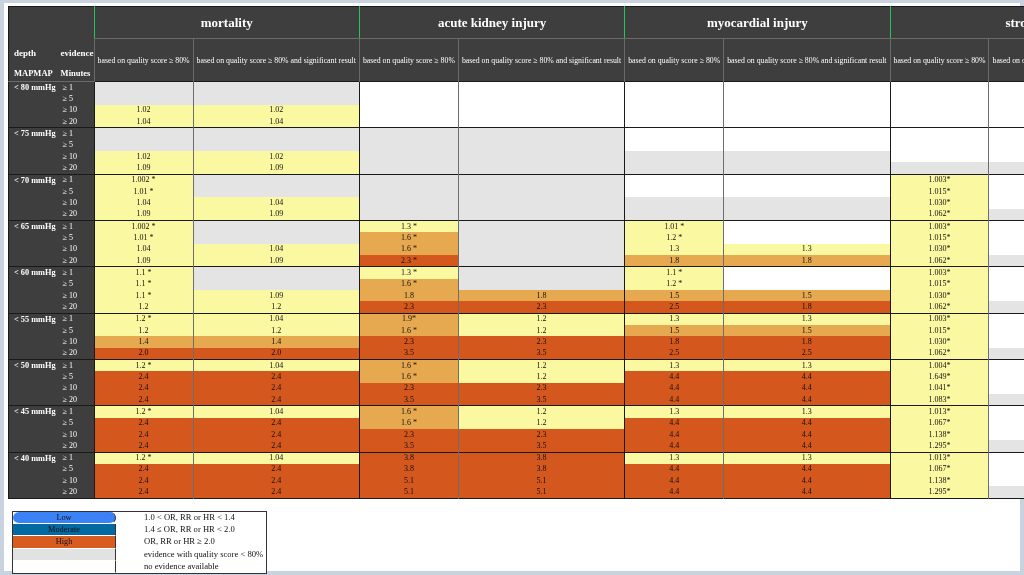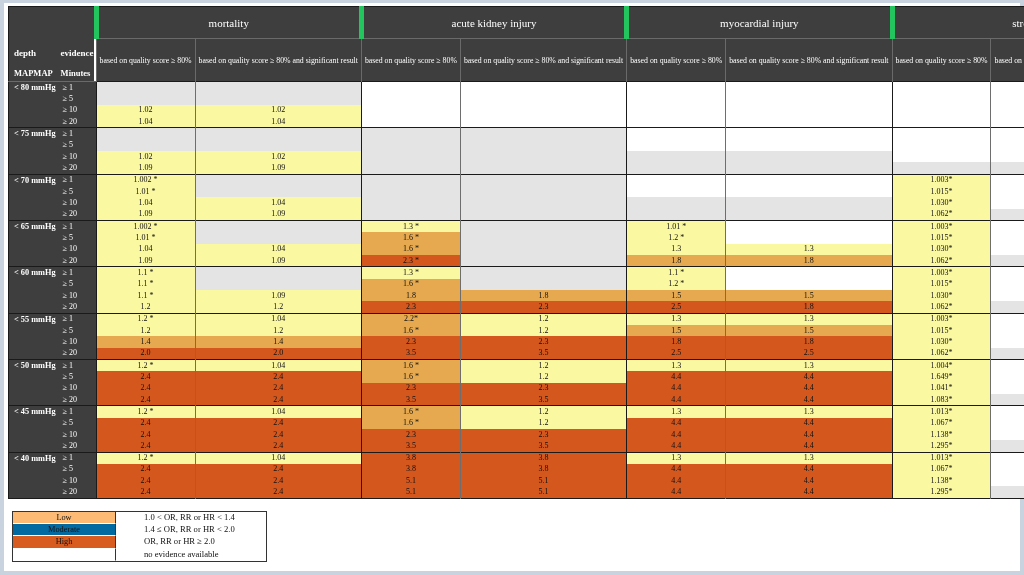--- a/index.html
+++ b/index.html
@@ -22,21 +22,21 @@
     padding:0;margin:0;
     font-size:8px;line-height:10px;
     text-align:center;vertical-align:middle;
     color:#111;
     overflow:hidden;white-space:nowrap;
   }
   
   .grid thead th{background:#3e3e3e;color:#ffffff;font-weight:normal;}
   .grid thead tr.h1 th{height:31px;border-bottom:1px solid #6a6a6a;}
   .grid thead tr.h2 th{height:42px;font-size:7.8px;line-height:9px;}
-  .grid thead th.grp{font-size:11px;font-weight:normal;border-left:5px solid #22c55e;}
+  .grid thead th.grp{font-size:13px;font-weight:bold;border-left:1px solid #22c55e;}
   .grid thead th.sub{border-left:1px solid #6a6a6a;padding:0 3px;}
   .grid thead th.corner{border-left:none;text-align:left;padding:0;}
   .corner .topl{font-size:9px;font-weight:bold;padding:6px 0 0 5px;margin-top:12px;}
   .corner .botl{font-size:8.5px;font-weight:bold;position:absolute;bottom:3px;left:5px;}
   .grid thead th.corner{position:relative;height:75px;}
   
   .grid tbody td{height:11.33px;}
   .grid tbody td.depth{
     background:#3e3e3e;color:#fff;text-align:right;vertical-align:top;
     font-size:8.3px;font-weight:bold;padding:1px 0 0 5px;
@@ -56,21 +56,21 @@
   .legend{
     position:absolute;left:8px;top:508px;width:253px;
     border:1.5px solid #333;background:#fff;
   }
   .lrow{display:flex;height:12.2px;}
   .lswatch{
     width:103px;flex:0 0 103px;border-right:1px solid #333;
     font-size:8.3px;line-height:11.5px;text-align:center;color:#111;
     box-sizing:border-box;border-bottom:1px solid #fff;
   }
-  .ls-y{background:#fdba74;}
+  .ls-y{background:#3b82f6;border-radius:6px;}
   .ls-m{background:#0369a1;}
   .ls-h{background:#d85c20;}
   .ls-g{background:#e2e2e2;}
   .ls-w{background:#ffffff;}
   .ltext{
     flex:1;font-size:8.6px;line-height:11.8px;text-align:left;
     padding-left:28px;color:#111;
   }
 </style>
 </head>
@@ -343,21 +343,21 @@
           <td class="val c-h gs">2.5</td>
           <td class="val c-h">1.8</td>
           <td class="val c-y gs">1.062*</td>
           <td class="val c-g"></td>
         </tr>
         <tr class="bs">
           <td class="depth" rowspan="4">&lt; 55 mmHg</td>
           <td class="dur">≥ 1</td>
           <td class="val c-y gs">1.2 *</td>
           <td class="val c-y">1.04</td>
-          <td class="val c-m gs">2.2*</td>
+          <td class="val c-m gs">1.9*</td>
           <td class="val c-y">1.2</td>
           <td class="val c-y gs">1.3</td>
           <td class="val c-y">1.3</td>
           <td class="val c-y gs">1.003*</td>
           <td class="val c-w"></td>
         </tr>
         <tr>
           <td class="dur">≥ 5</td>
           <td class="val c-y gs">1.2</td>
           <td class="val c-y">1.2</td>
@@ -535,18 +535,22 @@
     </div>
     <div class="lrow">
       <div class="lswatch ls-m">Moderate</div>
       <div class="ltext">1.4 ≤ OR, RR or HR &lt; 2.0</div>
     </div>
     <div class="lrow">
       <div class="lswatch ls-h">High</div>
       <div class="ltext">OR, RR or HR ≥ 2.0</div>
     </div>
     <div class="lrow">
+      <div class="lswatch ls-g"></div>
+      <div class="ltext">evidence with quality score &lt; 80%</div>
+    </div>
+    <div class="lrow">
       <div class="lswatch ls-w"></div>
       <div class="ltext">no evidence available</div>
     </div>
   </div>
 
 </div>
 
 </body></html>

